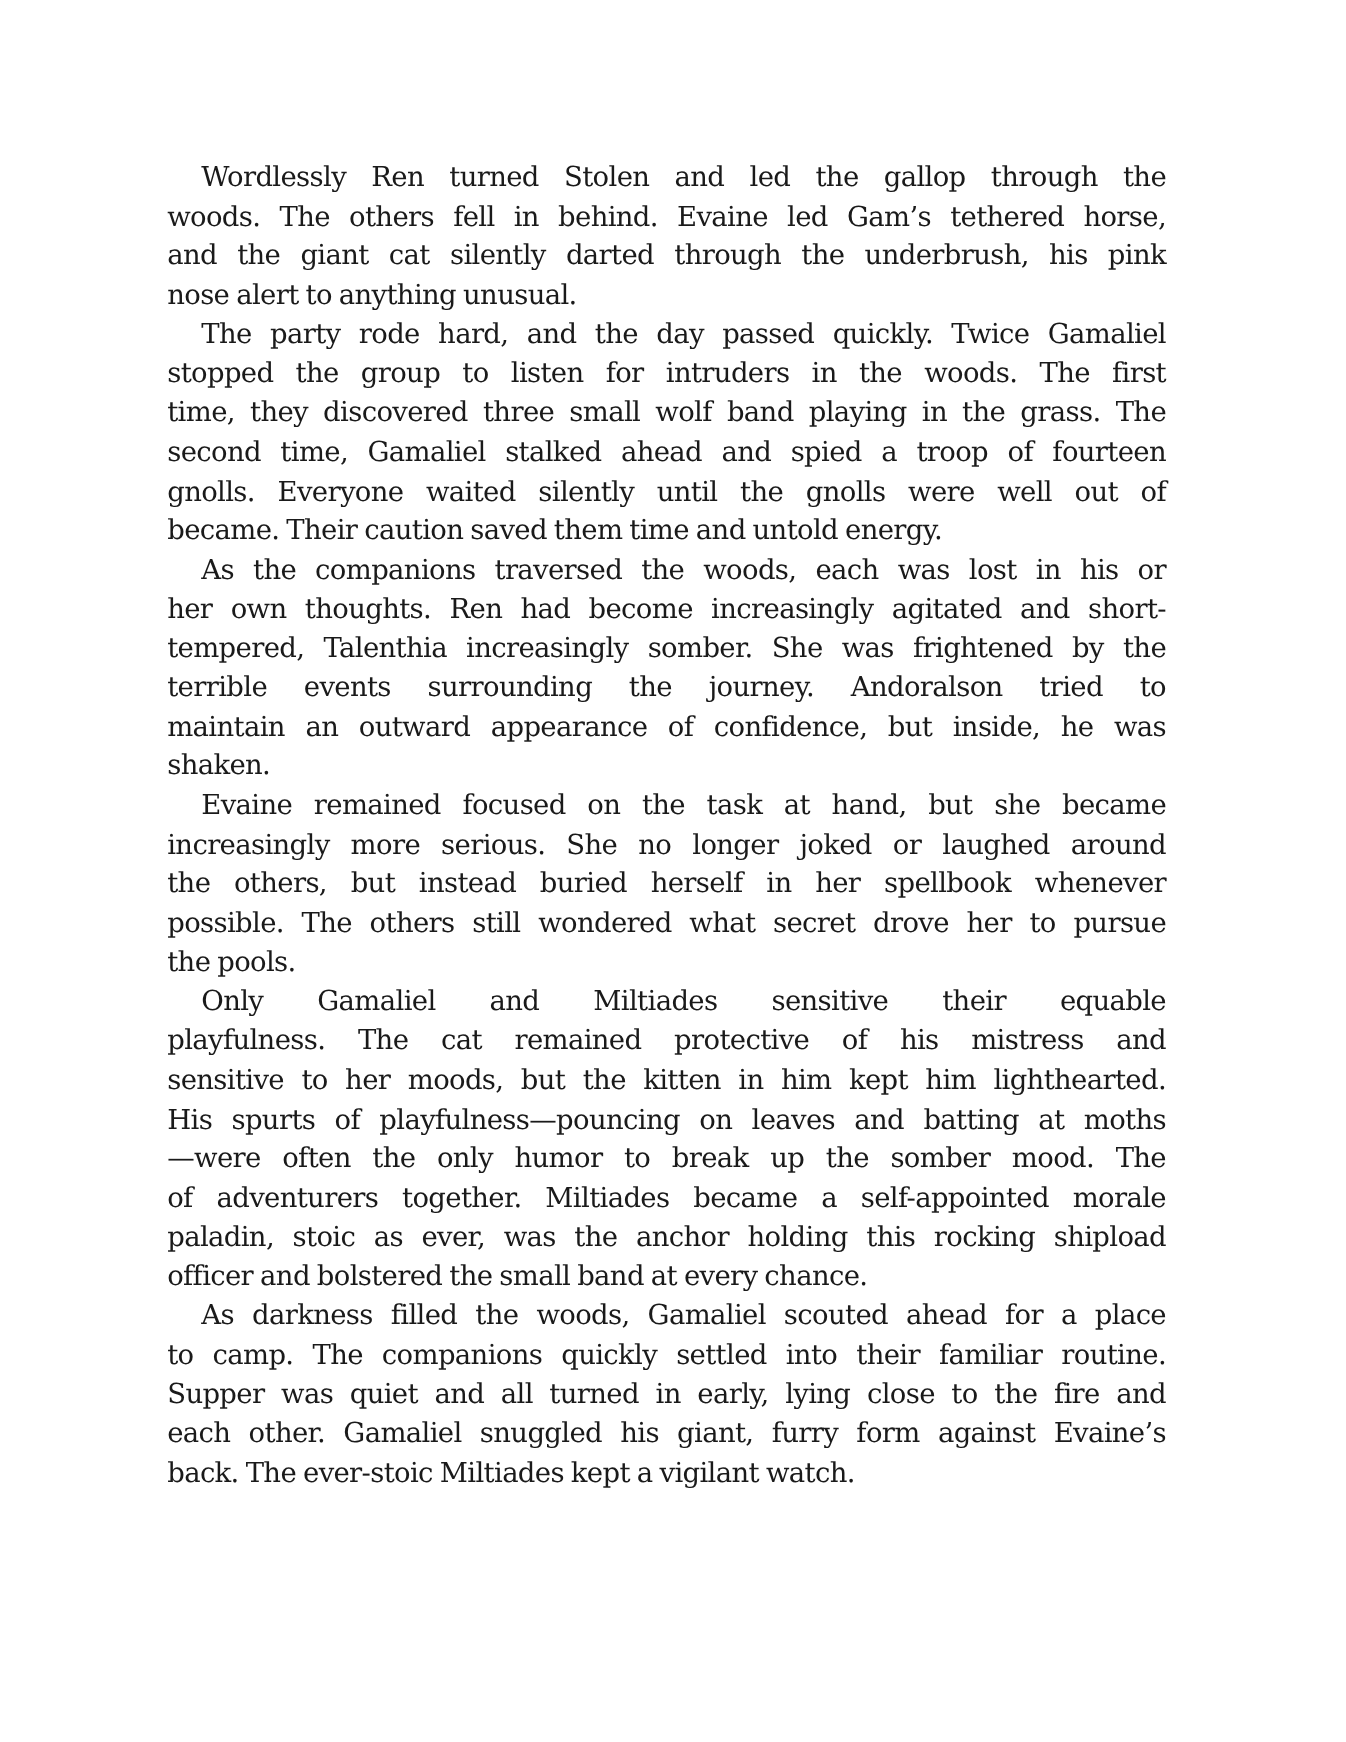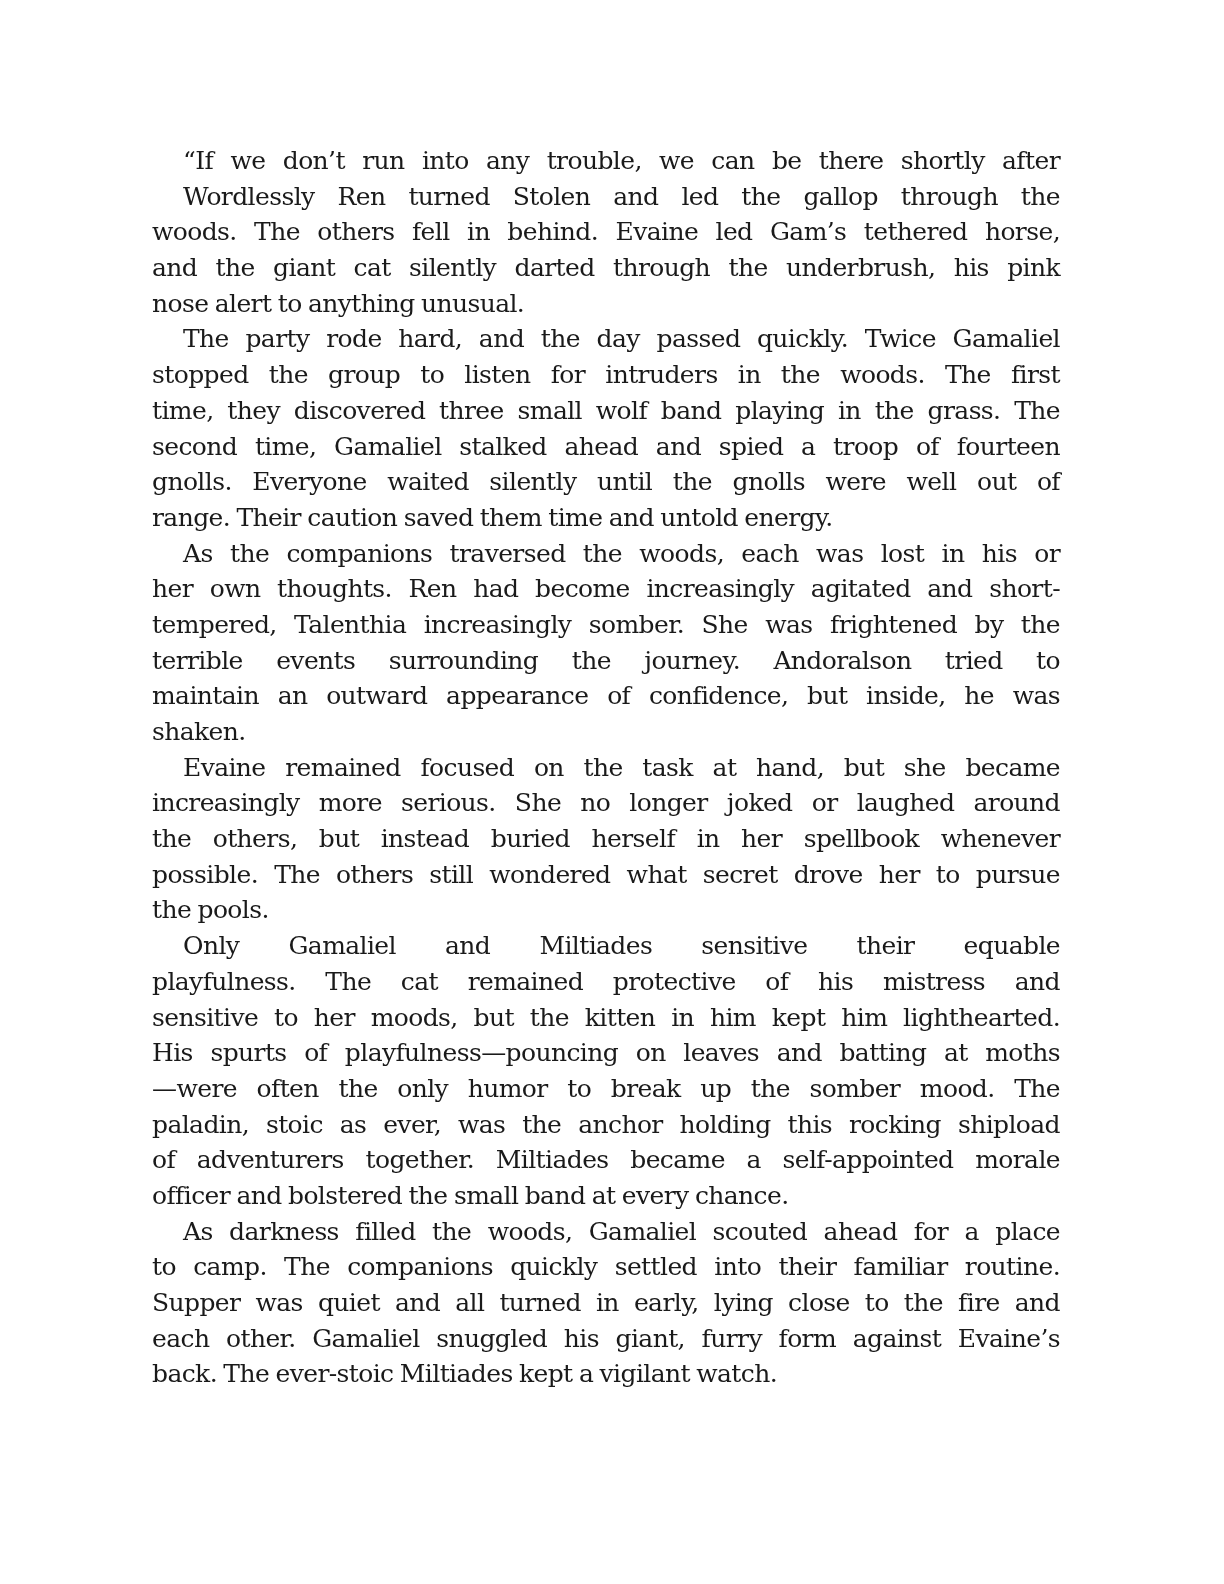--- a/index.html
+++ b/index.html
@@ -20,35 +20,34 @@
     word-spacing: -1px;
   }
   .line.first { padding-left: 31px; }
   .line.last { text-align-last: left; }
 </style>
 </head>
 <body>
 
 <div class="page">
   <div class="para">
-    <span class="line first">“If we don’t run into any trouble, we can be there shortly after</span>
   </div>
   <div class="para">
     <span class="line first">Wordlessly Ren turned Stolen and led the gallop through the</span>
     <span class="line">woods. The others fell in behind. Evaine led Gam’s tethered horse,</span>
     <span class="line">and the giant cat silently darted through the underbrush, his pink</span>
     <span class="line last">nose alert to anything unusual.</span>
   </div>
   <div class="para">
     <span class="line first">The party rode hard, and the day passed quickly. Twice Gamaliel</span>
     <span class="line">stopped the group to listen for intruders in the woods. The first</span>
     <span class="line">time, they discovered three small wolf band playing in the grass. The</span>
     <span class="line">second time, Gamaliel stalked ahead and spied a troop of fourteen</span>
     <span class="line">gnolls. Everyone waited silently until the gnolls were well out of</span>
-    <span class="line last">range. Their caution saved them time and untold energy.</span>
+    <span class="line last">became. Their caution saved them time and untold energy.</span>
   </div>
   <div class="para">
     <span class="line first">As the companions traversed the woods, each was lost in his or</span>
     <span class="line">her own thoughts. Ren had become increasingly agitated and short-</span>
     <span class="line">tempered, Talenthia increasingly somber. She was frightened by the</span>
     <span class="line">terrible events surrounding the journey. Andoralson tried to</span>
     <span class="line">maintain an outward appearance of confidence, but inside, he was</span>
     <span class="line last">shaken.</span>
   </div>
   <div class="para">
@@ -57,22 +56,22 @@
     <span class="line">the others, but instead buried herself in her spellbook whenever</span>
     <span class="line">possible. The others still wondered what secret drove her to pursue</span>
     <span class="line last">the pools.</span>
   </div>
   <div class="para">
     <span class="line first">Only Gamaliel and Miltiades sensitive their equable</span>
     <span class="line">playfulness. The cat remained protective of his mistress and</span>
     <span class="line">sensitive to her moods, but the kitten in him kept him lighthearted.</span>
     <span class="line">His spurts of playfulness—pouncing on leaves and batting at moths</span>
     <span class="line">—were often the only humor to break up the somber mood. The</span>
+    <span class="line">of adventurers together. Miltiades became a self-appointed morale</span>
     <span class="line">paladin, stoic as ever, was the anchor holding this rocking shipload</span>
-    <span class="line">of adventurers together. Miltiades became a self-appointed morale</span>
     <span class="line last">officer and bolstered the small band at every chance.</span>
   </div>
   <div class="para">
     <span class="line first">As darkness filled the woods, Gamaliel scouted ahead for a place</span>
     <span class="line">to camp. The companions quickly settled into their familiar routine.</span>
     <span class="line">Supper was quiet and all turned in early, lying close to the fire and</span>
     <span class="line">each other. Gamaliel snuggled his giant, furry form against Evaine’s</span>
     <span class="line last">back. The ever-stoic Miltiades kept a vigilant watch.</span>
   </div>
 </div>

